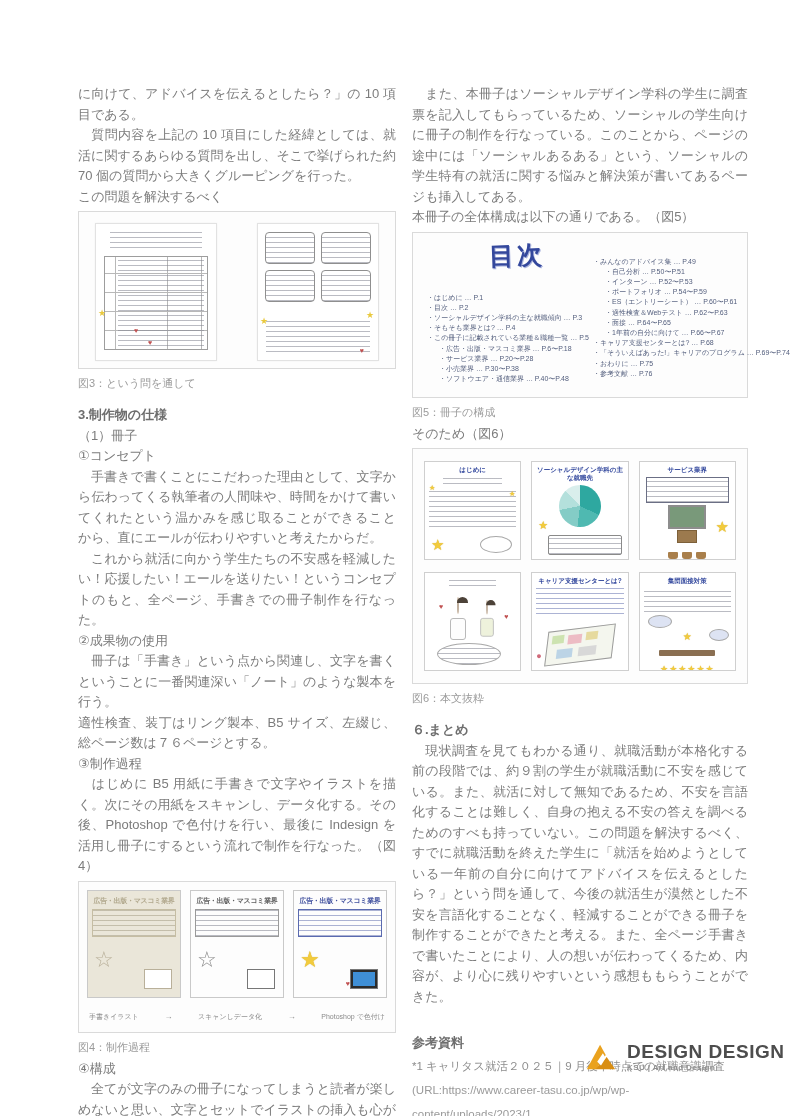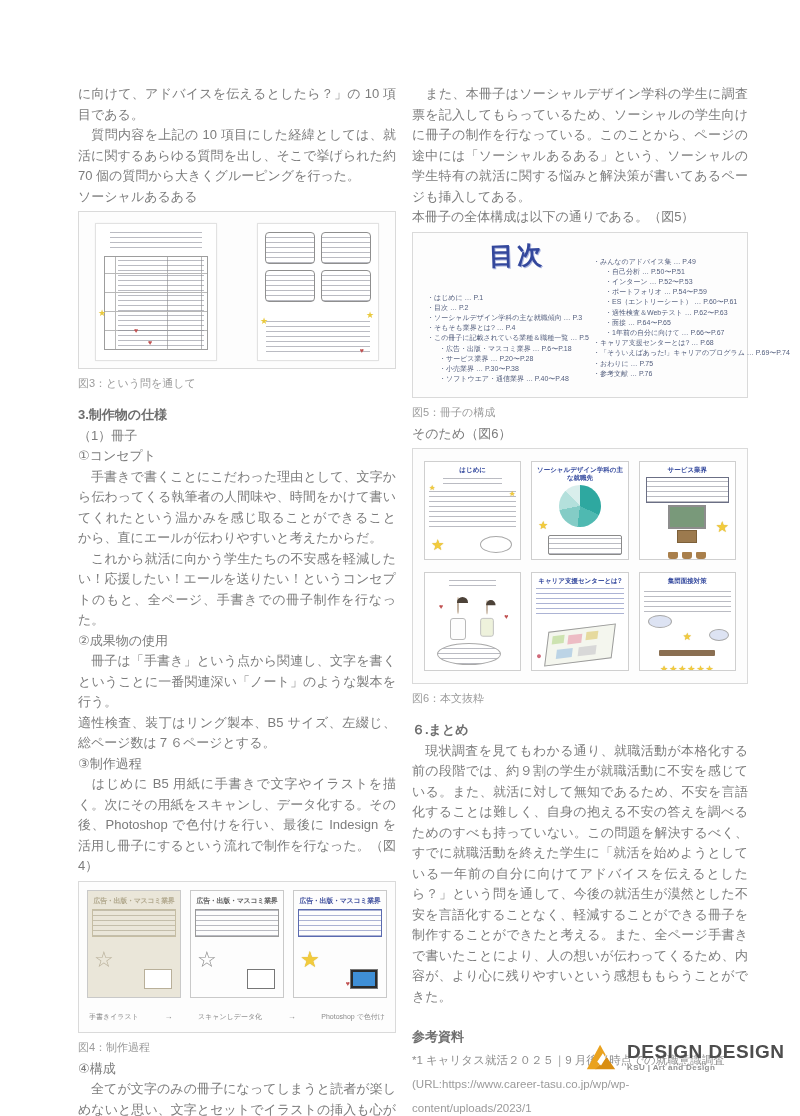--- a/index.html
+++ b/index.html
@@ -87,21 +87,21 @@
   .logo-text2 { font-size:8px; color:#8f8f8f; letter-spacing:0.4px; margin-top:1px;font-weight:bold; } .sp14 { height:14px; }
 </style>
 </head>
 <body>
 
 <div class="page">
 
   <div class="col col-left">
     <p>に向けて、アドバイスを伝えるとしたら？」の 10 項目である。</p>
     <p>　質問内容を上記の 10 項目にした経緯としては、就活に関するあらゆる質問を出し、そこで挙げられた約 70 個の質問から大きくグルーピングを行った。</p>
-    <p>ソーシャルあるある</p>
+    <p>この問題を解決するべく</p>
 
     <div class="figure fig3">
       <div class="f3page">
         <div class="f3head scrib" style="height:18px;"></div>
         <div class="f3table">
           <div class="f3fill scrib"></div>
         </div>
         <span class="heart" style="left:38px; bottom:26px;">♥</span>
         <span class="heart" style="left:52px; bottom:14px;">♥</span>
         <span class="star-s" style="left:2px; bottom:42px;">★</span>
@@ -258,21 +258,21 @@
         <div class="srow">
           <span class="mstar" style="font-size:9px;">★</span><span class="mstar" style="font-size:9px;">★</span><span class="mstar" style="font-size:9px;">★</span><span class="mstar" style="font-size:9px;">★</span><span class="mstar" style="font-size:9px;">★</span><span class="mstar" style="font-size:9px;">★</span>
         </div>
       </div>
     </div>
     <p class="caption">図6：本文抜粋</p>
 
     <p class="heading">６.まとめ</p>
     <p>　現状調査を見てもわかる通り、就職活動が本格化する前の段階では、約９割の学生が就職活動に不安を感じている。また、就活に対して無知であるため、不安を言語化することは難しく、自身の抱える不安の答えを調べるためのすべも持っていない。この問題を解決するべく、すでに就職活動を終えた学生に「就活を始めようとしている一年前の自分に向けてアドバイスを伝えるとしたら？」という問を通して、今後の就活生が漠然とした不安を言語化することなく、軽減することができる冊子を制作することができたと考える。また、全ページ手書きで書いたことにより、人の想いが伝わってくるため、内容が、より心に残りやすいという感想ももらうことができた。</p>
     <div class="sp14"></div>
-    <p class="heading" style="margin-top:6px;">参考資料</p>
+    <p class="heading" style="margin-top:12px;">参考資料</p>
     <p style="font-size:11.5px; line-height:24px; color:#8d8d8d;">*1 キャリタス就活２０２５｜9 月後半時点での就職意識調査</p>
     <p style="font-size:11.5px; line-height:24px; color:#9a9a9a;">(URL:https://www.career-tasu.co.jp/wp/wp-content/uploads/2023/1</p>
   </div>
 
   <div class="logo">
     <span>
       <svg width="34" height="30" viewBox="0 0 36 30">
         <path d="M3 28 L17 2 L23 13 L13 28 Z" fill="#eaa21e"></path>
         <path d="M24 15 L33 28 L12 28 Z" fill="#d98e12"></path>
         <path d="M14 20 L20 11 L23 16 L18 24 Z" fill="#ffffff"></path>

